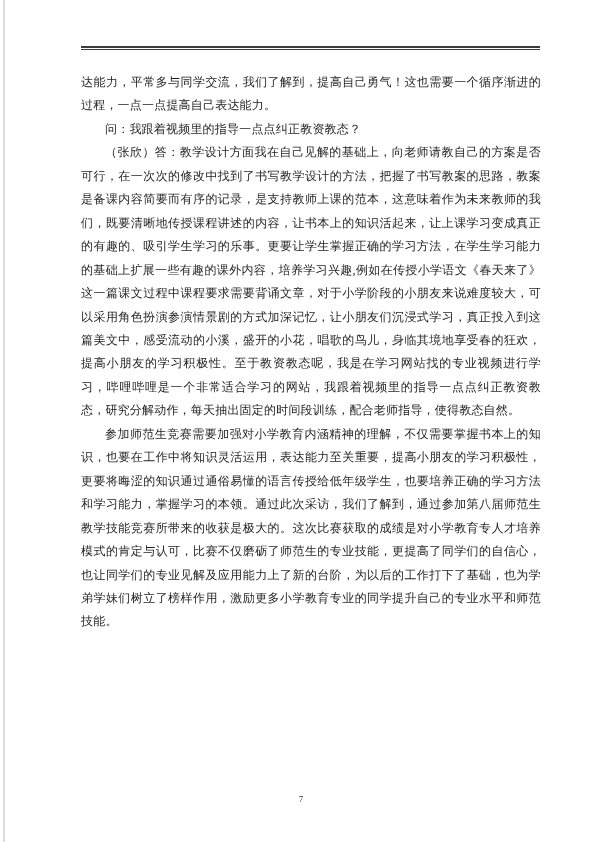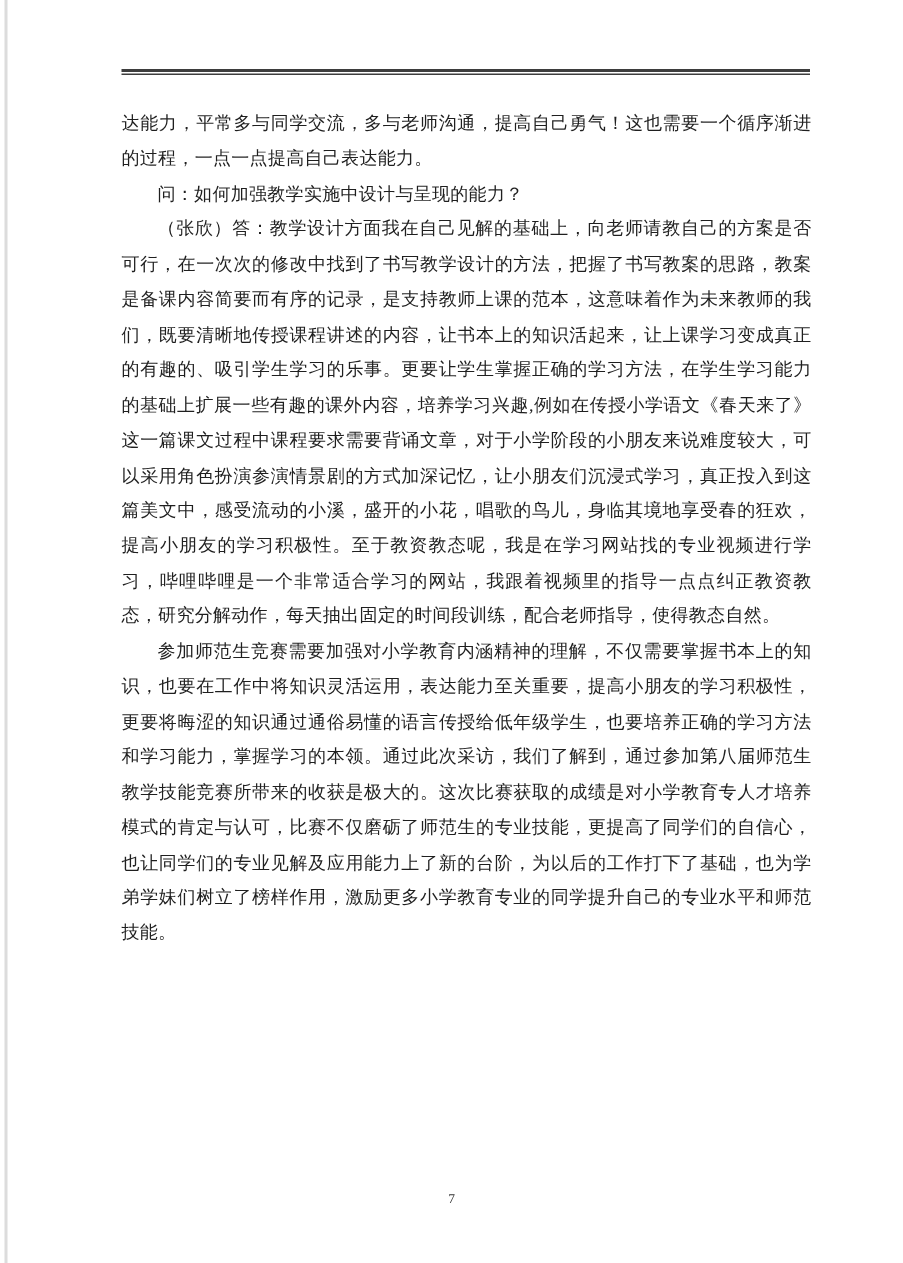--- a/index.html
+++ b/index.html
@@ -71,21 +71,21 @@
 </head>
 <body>
 
 <div class="page">
 
   <div class="page-edge-line"></div>
 
   <div class="header-rule"></div>
 
   <div class="content">
-    <p>达能力，平常多与同学交流，多与老师沟通，提高自己勇气！这也需要一个循序渐进的过程，一点一点提高自己表达能力。</p>
-    <p class="indent">问：如何加强教学实施中设计与呈现的能力？</p>
+    <p>达能力，平常多与同学交流，我们了解到，提高自己勇气！这也需要一个循序渐进的过程，一点一点提高自己表达能力。</p>
+    <p class="indent">问：我跟着视频里的指导一点点纠正教资教态？</p>
     <p class="indent">（张欣）答：教学设计方面我在自己见解的基础上，向老师请教自己的方案是否可行，在一次次的修改中找到了书写教学设计的方法，把握了书写教案的思路，教案是备课内容简要而有序的记录，是支持教师上课的范本，这意味着作为未来教师的我们，既要清晰地传授课程讲述的内容，让书本上的知识活起来，让上课学习变成真正的有趣的、吸引学生学习的乐事。更要让学生掌握正确的学习方法，在学生学习能力的基础上扩展一些有趣的课外内容，培养学习兴趣,例如在传授小学语文《春天来了》这一篇课文过程中课程要求需要背诵文章，对于小学阶段的小朋友来说难度较大，可以采用角色扮演参演情景剧的方式加深记忆，让小朋友们沉浸式学习，真正投入到这篇美文中，感受流动的小溪，盛开的小花，唱歌的鸟儿，身临其境地享受春的狂欢，提高小朋友的学习积极性。至于教资教态呢，我是在学习网站找的专业视频进行学习，哔哩哔哩是一个非常适合学习的网站，我跟着视频里的指导一点点纠正教资教态，研究分解动作，每天抽出固定的时间段训练，配合老师指导，使得教态自然。</p>
     <p class="indent">参加师范生竞赛需要加强对小学教育内涵精神的理解，不仅需要掌握书本上的知识，也要在工作中将知识灵活运用，表达能力至关重要，提高小朋友的学习积极性，更要将晦涩的知识通过通俗易懂的语言传授给低年级学生，也要培养正确的学习方法和学习能力，掌握学习的本领。通过此次采访，我们了解到，通过参加第八届师范生教学技能竞赛所带来的收获是极大的。这次比赛获取的成绩是对小学教育专人才培养模式的肯定与认可，比赛不仅磨砺了师范生的专业技能，更提高了同学们的自信心，也让同学们的专业见解及应用能力上了新的台阶，为以后的工作打下了基础，也为学弟学妹们树立了榜样作用，激励更多小学教育专业的同学提升自己的专业水平和师范技能。</p>
   </div>
 
   <div class="page-number">7</div>
 
 </div>
 
 </body></html>

